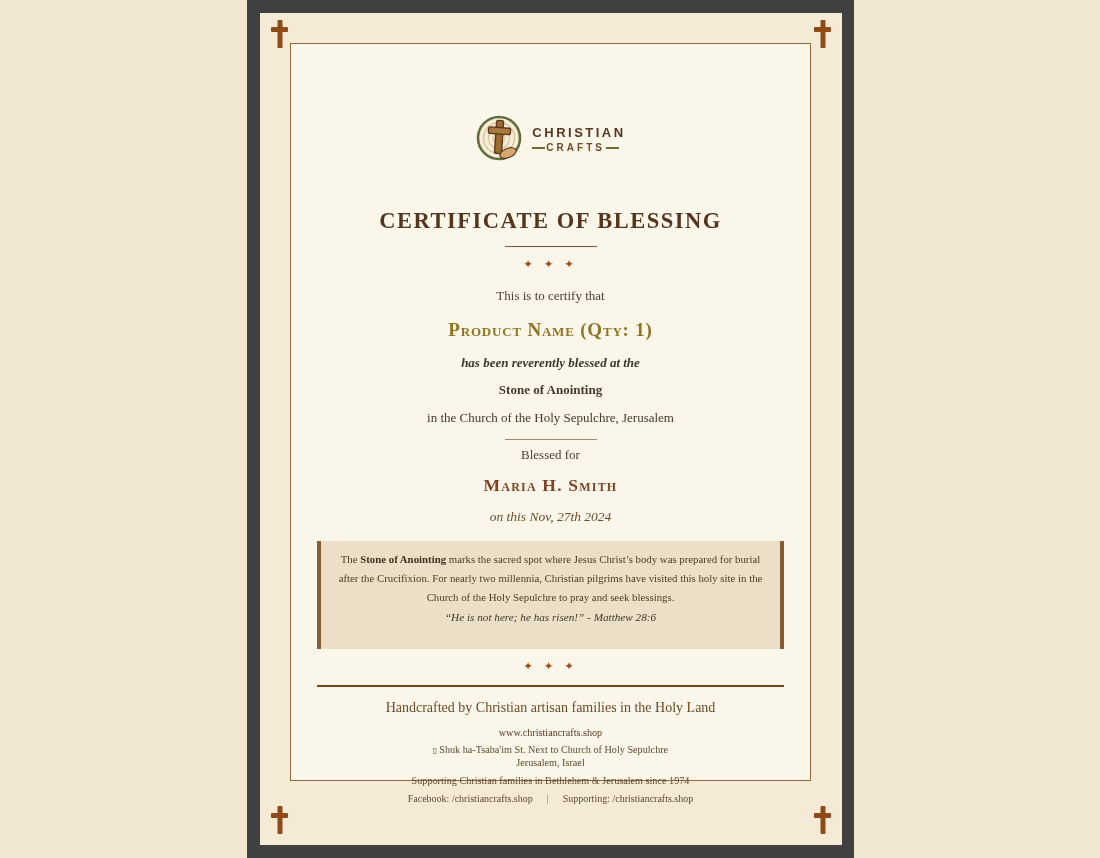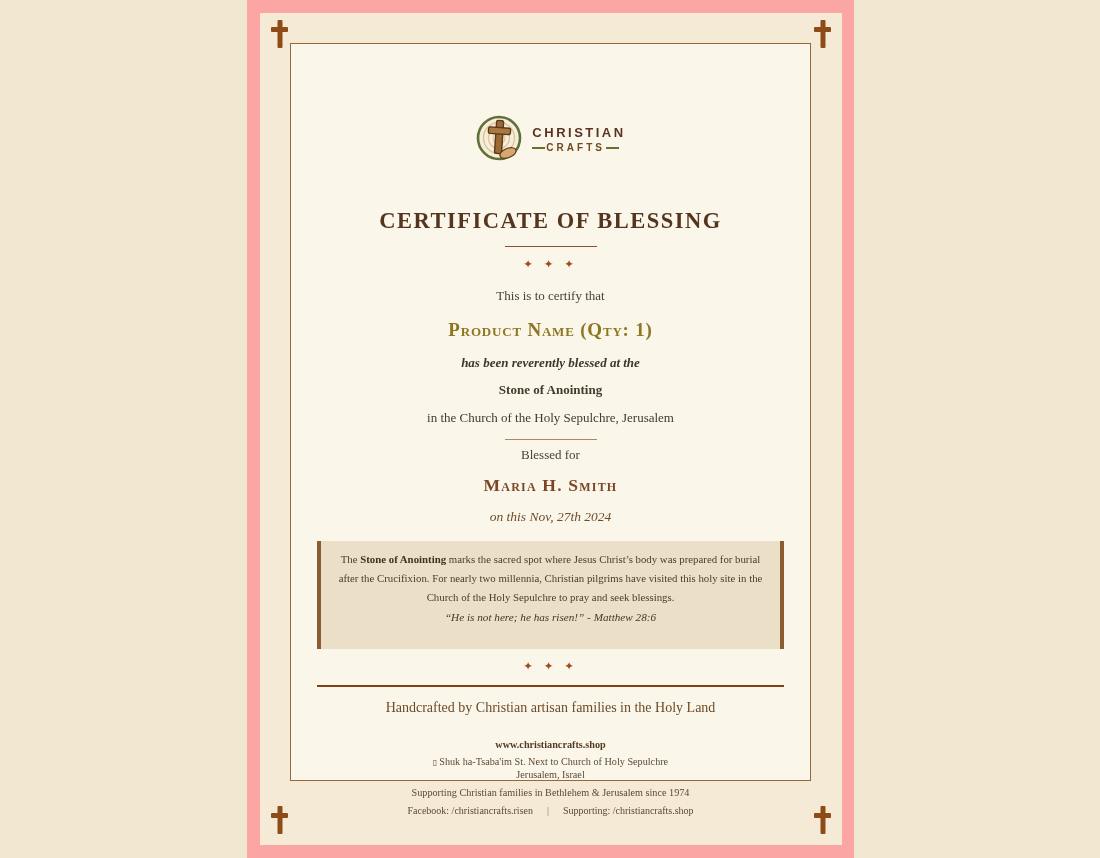--- a/index.html
+++ b/index.html
@@ -2,21 +2,21 @@
 <html><head>
 <meta charset="utf-8">
 <style>
   html,body{margin:0;padding:0;}
   body{
     width:1100px;height:858px;position:relative;overflow:hidden;
     background:#f1e7d1;
     font-family:"Liberation Serif",serif;
   }
   
-  .frame{position:absolute;left:247px;top:0;width:607px;height:858px;background:#fca5a5;}
+  .frame{position:absolute;left:247px;top:0;width:607px;height:858px;background:#404040;}
   .frame-inner{position:absolute;left:13px;top:13px;right:12px;bottom:13px;background:#f4ead6;}
 
   
   .corner-cross{position:absolute;width:17px;height:28px;}
   .corner-cross::before{content:"";position:absolute;left:50%;transform:translateX(-50%);top:0;width:5px;height:100%;background:#8e4a17;border-radius:1px;}
   .corner-cross::after{content:"";position:absolute;top:7px;left:0;width:100%;height:5px;background:#8e4a17;border-radius:1px;}
   .cc-tl{left:11px;top:7px;}
   .cc-tr{right:11px;top:7px;}
   .cc-bl{left:11px;bottom:11px;}
   .cc-br{right:11px;bottom:11px;}
@@ -61,21 +61,21 @@
   }
   .info-text{font-size:10.8px;line-height:1.75;}
   .info-text b{color:#3f3220;}
   .verse{margin-top:4px;font-size:11.2px;font-weight:normal;font-style:italic;color:#3f382d;}
 
   .footer-rule{border:0;border-top:2px solid #7a431c;margin:12px 0 0;}
 
   
   .f-handcrafted{margin-top:13px;font-size:14px;color:#6b4b28;}
   .f-brand{margin-top:7px;font-size:15px;font-weight:bold;font-variant:small-caps;letter-spacing:0.6px;color:#5e3317;}
-  .f-site{margin-top:23px;font-size:10.2px;font-weight:bold;color:#553a22;}
+  .f-site{margin-top:11px;font-size:10.2px;font-weight:normal;color:#553a22;}
   .f-address{margin-top:5px;font-size:10.2px;color:#5d4a30;line-height:1.35;}
   .glyph-box{font-family:"DejaVu Sans",sans-serif;font-size:8px;margin-right:2px;color:#5d4a30;}
   .f-supporting{margin-top:5px;font-size:10.2px;color:#5d4a30;}
   .f-social{margin-top:7px;font-size:10px;color:#5d4a30;}
   .f-social .sep{margin:0 14px;color:#8a7a60;}
 </style>
 </head>
 <body>
 
 <div class="frame">
@@ -130,18 +130,18 @@
           <div class="verse">“He is not here; he has risen!” - Matthew 28:6</div>
         </div>
 
         <div class="ornament">✦ ✦ ✦</div>
         <hr class="footer-rule">
 
         <div class="f-handcrafted">Handcrafted by Christian artisan families in the Holy Land</div>
         <div class="f-site">www.christiancrafts.shop</div>
         <div class="f-address"><span class="glyph-box">▯</span><span>Shuk ha-Tsaba'im St. Next to Church of Holy Sepulchre</span><br><span>Jerusalem, Israel</span></div>
         <div class="f-supporting">Supporting Christian families in Bethlehem &amp; Jerusalem since 1974</div>
-        <div class="f-social"><span>Facebook: /christiancrafts.risen</span><span class="sep">|</span><span>Supporting: /christiancrafts.shop</span></div>
+        <div class="f-social"><span>Facebook: /christiancrafts.shop</span><span class="sep">|</span><span>Supporting: /christiancrafts.shop</span></div>
 
       </div>
     </div>
   </div>
 </div>
 
 </body></html>

